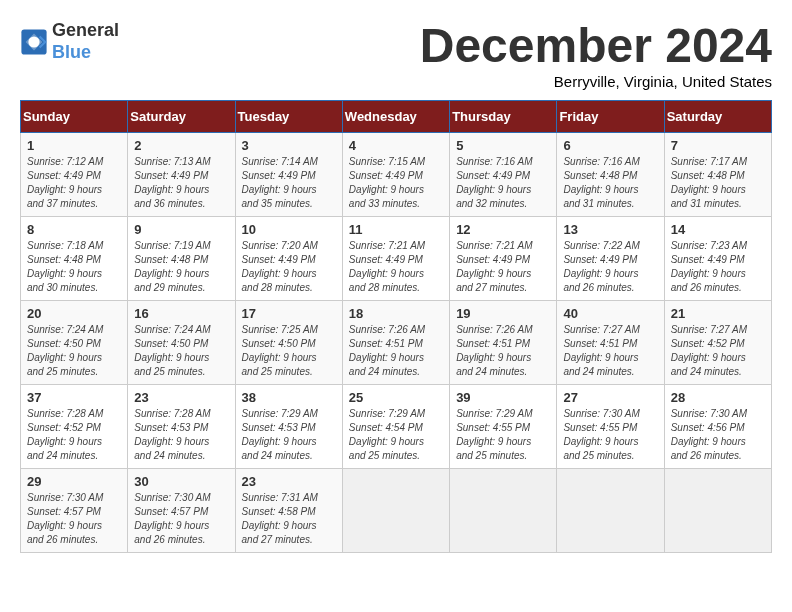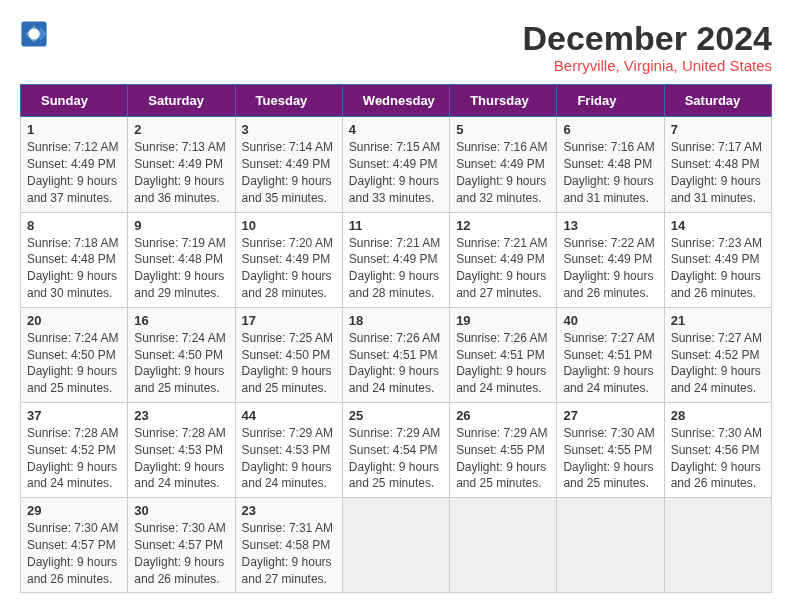--- a/index.html
+++ b/index.html
@@ -31,40 +31,40 @@
       color: #4a90d9;
     }
     .logo-icon {
       width: 28px;
       height: 28px;
     }
     .title-area {
       text-align: right;
     }
     .calendar-title {
-      font-size: 34px;
+      font-size: 48px;
       font-weight: bold;
       color: #333;
       line-height: 1.1;
     }
     .calendar-subtitle {
       font-size: 15px;
-      color: #ef4444;
+      color: #000000;
     }
     .calendar-table {
       width: 100%;
       border-collapse: collapse;
       table-layout: fixed;
     }
     .calendar-table thead th {
-      background-color: #701a75;
+      background-color: #7f1d1d;
       color: #fff;
       font-size: 13px;
       font-weight: bold;
-      padding: 8px 20px;
+      padding: 8px 2px;
       text-align: left;
       border: 1px solid #2c6db5;
     }
     .calendar-table tbody td {
       border: 1px solid #ccc;
       vertical-align: top;
       padding: 5px 6px;
       font-size: 10.5px;
       color: #333;
       height: 80px;
@@ -77,39 +77,44 @@
       background: #fff;
     }
     .day-number {
       font-size: 13px;
       font-weight: bold;
       color: #333;
       display: block;
       margin-bottom: 2px;
     }
     .day-info {
-      font-size: 12px;
+      font-size: 10px;
       color: #444;
       line-height: 1.4;
+      font-style: italic;
     }
     td.empty {
       background: #f0f0f0 !important;
     }
   </style>
 </head>
 <body>
 
 <div class="header-area">
   <div class="logo">
     <svg class="logo-icon" viewBox="0 0 40 40" xmlns="http://www.w3.org/2000/svg">
       <rect x="2" y="2" width="36" height="36" rx="4" fill="#2c6db5"></rect>
       <path d="M20 8 L32 20 L20 32 L8 20 Z" fill="white" opacity="0.3"></path>
       <circle cx="20" cy="20" r="8" fill="white"></circle>
       <path d="M28 12 L36 20 L28 28" fill="none" stroke="#4a90d9" stroke-width="3"></path>
     </svg>
+    <div class="logo-text">
+      <div>General</div>
+      <div><span>Blue</span></div>
+    </div>
   </div>
   <div class="title-area">
     <div class="calendar-title">December 2024</div>
     <div class="calendar-subtitle">Berryville, Virginia, United States</div>
   </div>
 </div>
 
 <table class="calendar-table">
   <thead>
     <tr>
@@ -216,29 +221,29 @@
       <tr>
         <td>
           <span class="day-number">37</span>
           <div class="day-info">Sunrise: 7:28 AM<br>Sunset: 4:52 PM<br>Daylight: 9 hours and 24 minutes.</div>
         </td>
         <td>
           <span class="day-number">23</span>
           <div class="day-info">Sunrise: 7:28 AM<br>Sunset: 4:53 PM<br>Daylight: 9 hours and 24 minutes.</div>
         </td>
         <td>
-          <span class="day-number">44</span>
+          <span class="day-number">38</span>
           <div class="day-info">Sunrise: 7:29 AM<br>Sunset: 4:53 PM<br>Daylight: 9 hours and 24 minutes.</div>
         </td>
         <td>
           <span class="day-number">25</span>
           <div class="day-info">Sunrise: 7:29 AM<br>Sunset: 4:54 PM<br>Daylight: 9 hours and 25 minutes.</div>
         </td>
         <td>
-          <span class="day-number">26</span>
+          <span class="day-number">39</span>
           <div class="day-info">Sunrise: 7:29 AM<br>Sunset: 4:55 PM<br>Daylight: 9 hours and 25 minutes.</div>
         </td>
         <td>
           <span class="day-number">27</span>
           <div class="day-info">Sunrise: 7:30 AM<br>Sunset: 4:55 PM<br>Daylight: 9 hours and 25 minutes.</div>
         </td>
         <td>
           <span class="day-number">28</span>
           <div class="day-info">Sunrise: 7:30 AM<br>Sunset: 4:56 PM<br>Daylight: 9 hours and 26 minutes.</div>
         </td>

